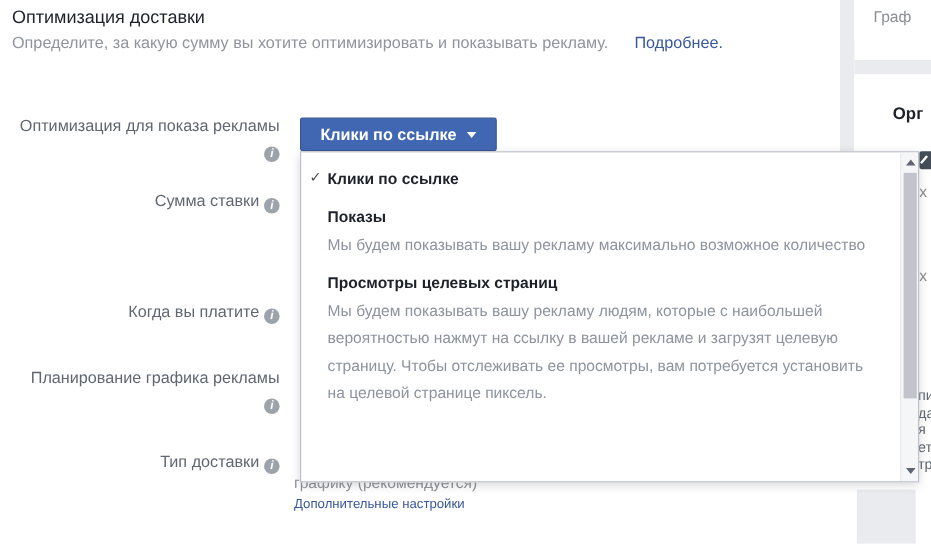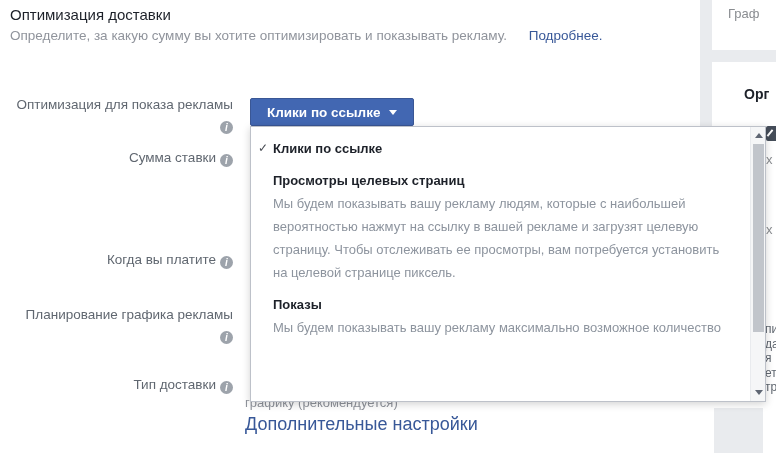--- a/index.html
+++ b/index.html
@@ -25,21 +25,21 @@
   }
   .link { color: #385898; cursor: pointer; margin-left: 18px; }
 
   
   .field-label {
     left: 10px; width: 223px;
     text-align: right;
     font-size: 13.5px; line-height: 20px; color: #606770;
   }
   .fl-1 { top: 95px; }
-  .fl-2 { top: 148px; }
+  .fl-2 { top: 158px; }
   .fl-3 { top: 250px; }
   .fl-4 { top: 305px; }
   .fl-5 { top: 375px; }
   .info {
     display: inline-block;
     width: 13px; height: 13px;
     margin-left: 4px;
     border-radius: 50%;
     background: #9da3ab;
     color: #ffffff;
@@ -132,21 +132,21 @@
   }
 
   
   .clipped-option {
     left: 245px; top: 395px;
     font-size: 13px; color: #90949c;
     z-index: 5;
   }
   .advanced-link {
     left: 245px; top: 414px;
-    font-size: 18px; color: #385898;
+    font-size: 11px; color: #385898;
     cursor: pointer;
   }
 
   
   .gap-strip { left: 700px; top: 0; width: 12px; height: 400px; background: #e9ebee; }
   .rp-card1 { left: 712px; top: 0; width: 64px; height: 35px; background: #ffffff; overflow: hidden; }
   .rp-card1 .l1 { position: absolute; left: 16px; top: 6px;  font-size: 13px; color: #8a8d91; white-space: nowrap; }
   .rp-card1 .l2 { position: absolute; left: 16px; top: 27px; font-size: 13px; color: #606770; white-space: nowrap; margin-top: 19px; }
   .rp-gap   { left: 712px; top: 50px; width: 64px; height: 12px; background: #e9ebee; }
   .rp-card2 { left: 712px; top: 62px; width: 64px; height: 346px; background: #ffffff; overflow: hidden; }
@@ -203,29 +203,29 @@
 
 <div class="abs dropdown">
   <div class="opt-item">
     <div class="opt-title">
       <span class="opt-check">✓</span>
       <span>Клики по ссылке</span>
     </div>
   </div>
   <div class="opt-item">
     <div class="opt-title">
+      <span>Показы</span>
+    </div>
+    <div class="opt-desc">Мы будем показывать вашу рекламу максимально возможное количество</div>
+  </div>
+  <div class="opt-item">
+    <div class="opt-title">
       <span>Просмотры целевых страниц</span>
     </div>
     <div class="opt-desc">Мы будем показывать вашу рекламу людям, которые с наибольшей вероятностью нажмут на ссылку в вашей рекламе и загрузят целевую страницу. Чтобы отслеживать ее просмотры, вам потребуется установить на целевой странице пиксель.</div>
-  </div>
-  <div class="opt-item">
-    <div class="opt-title">
-      <span>Показы</span>
-    </div>
-    <div class="opt-desc">Мы будем показывать вашу рекламу максимально возможное количество</div>
   </div>
 
   <div class="sb">
     <div class="sb-btn sb-up">
         <span class="tri-up"></span>
       </div>
     <div class="sb-thumb"></div>
     <div class="sb-btn sb-down">
         <span class="tri-down"></span>
       </div>

